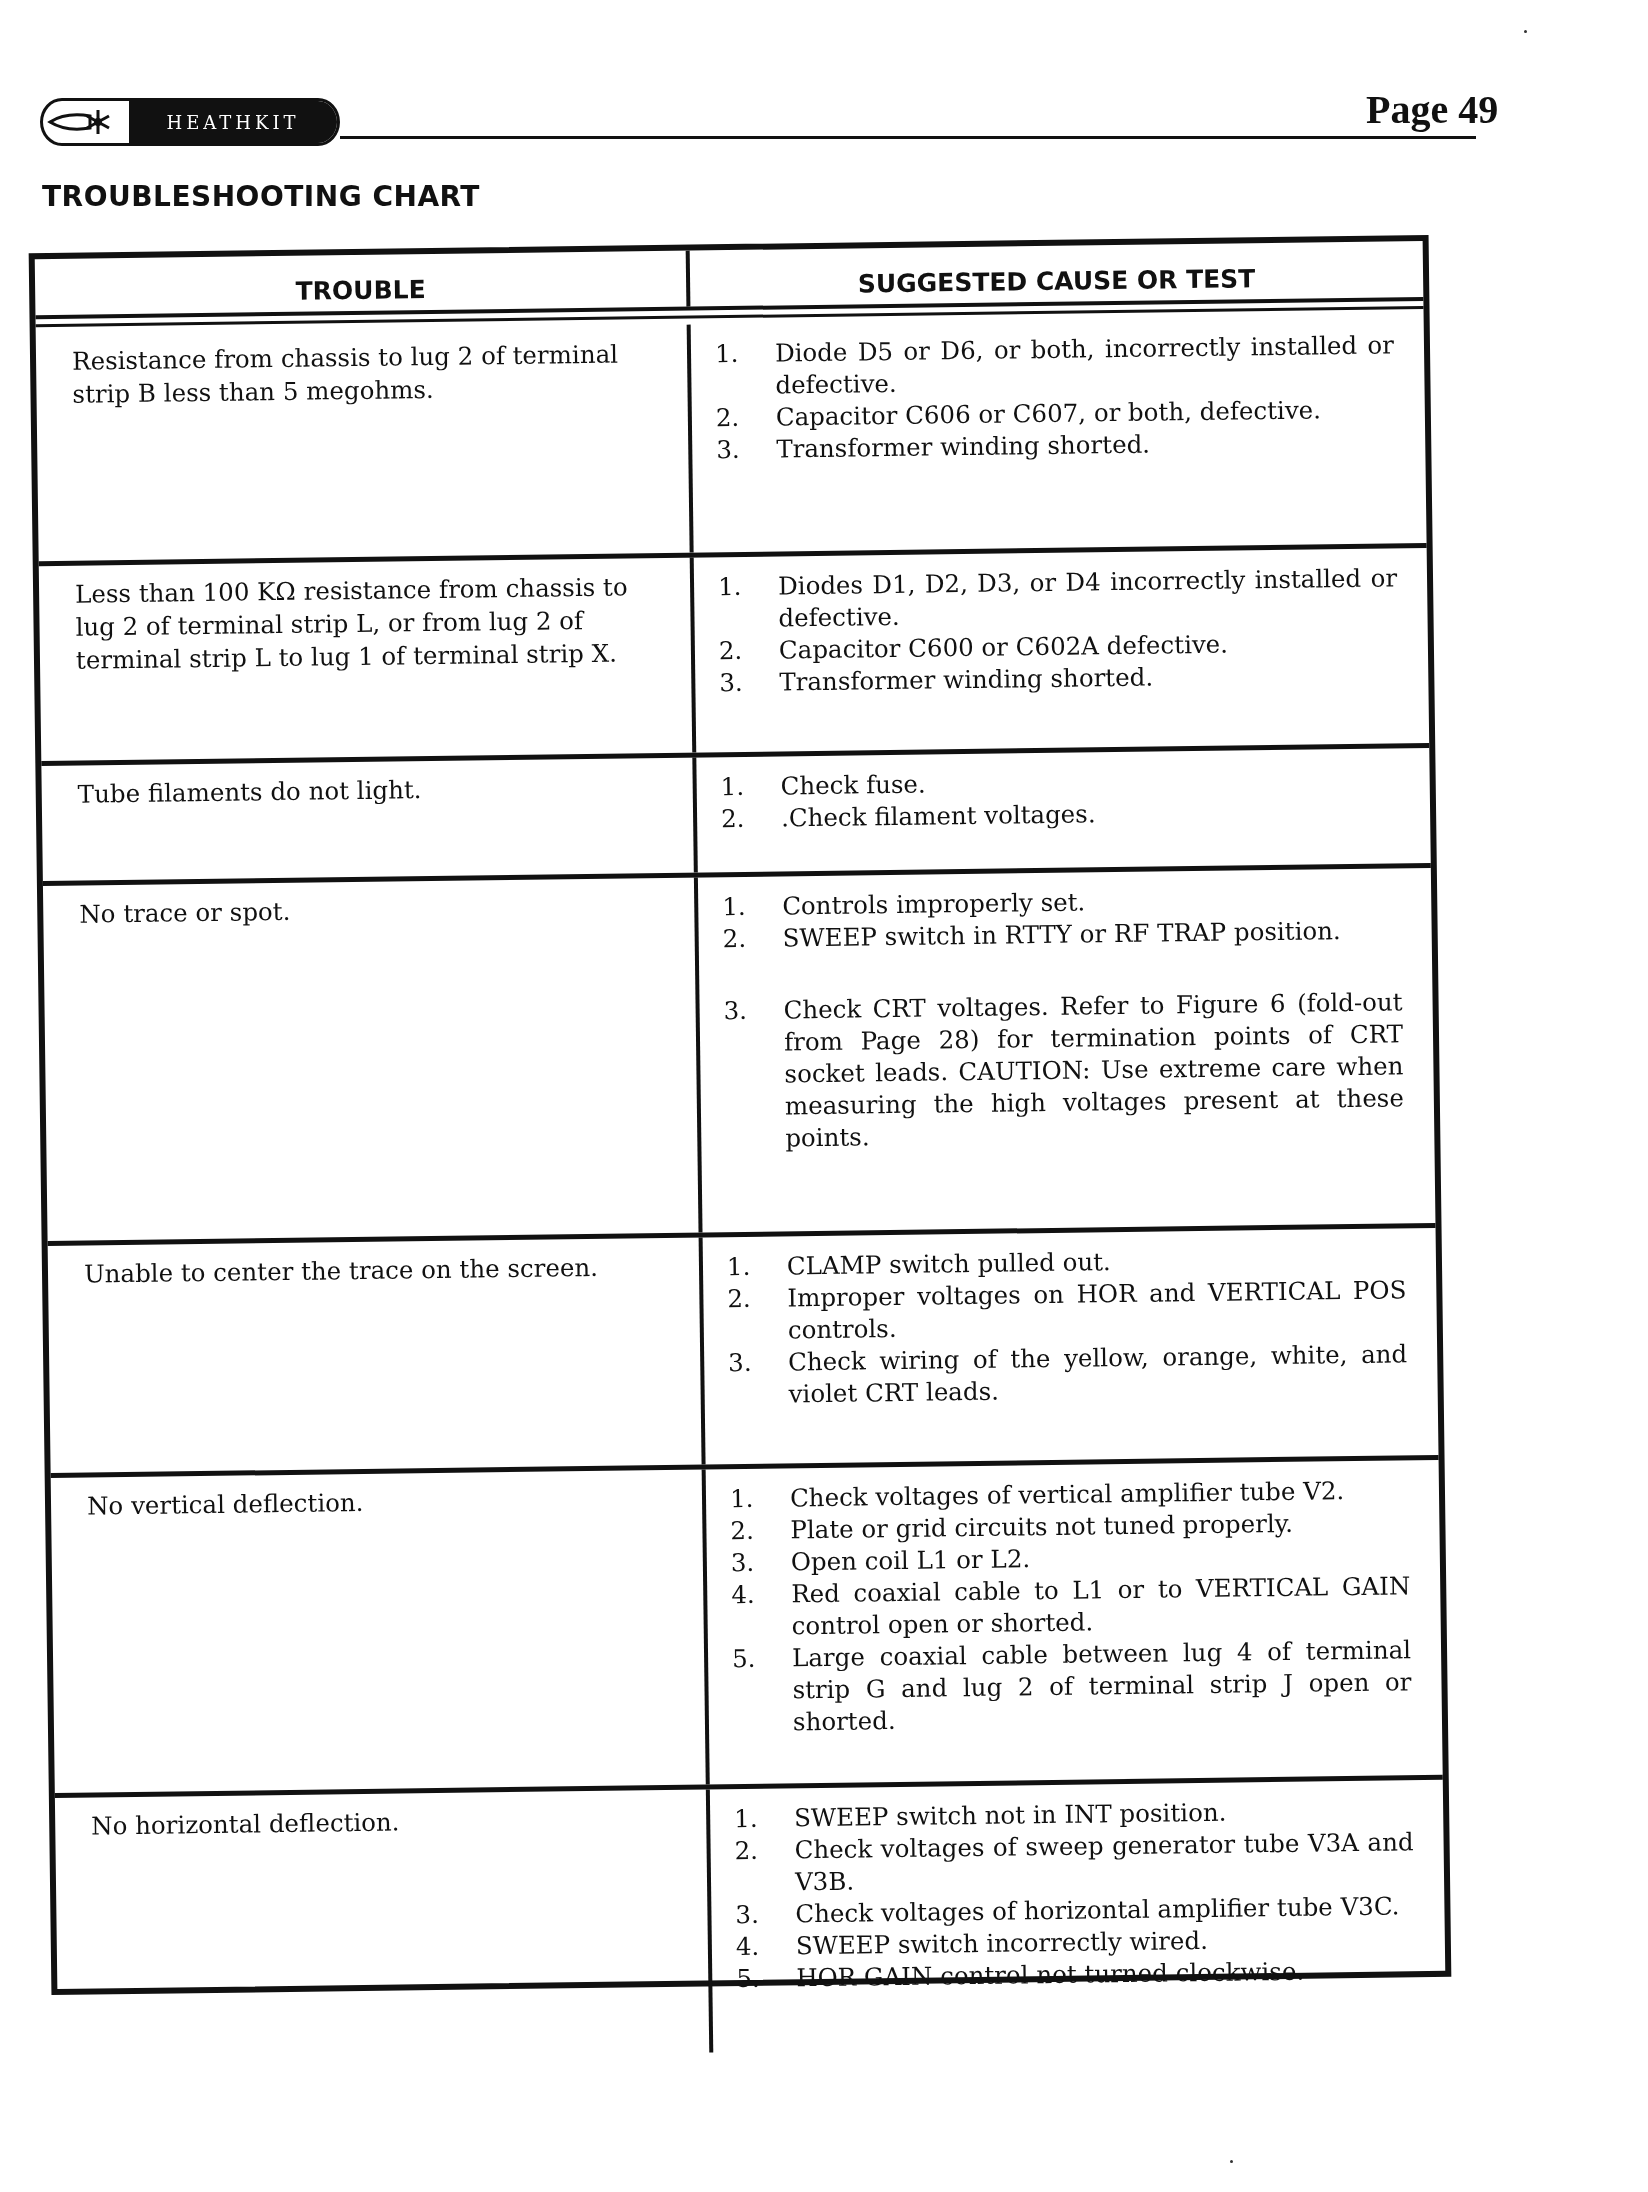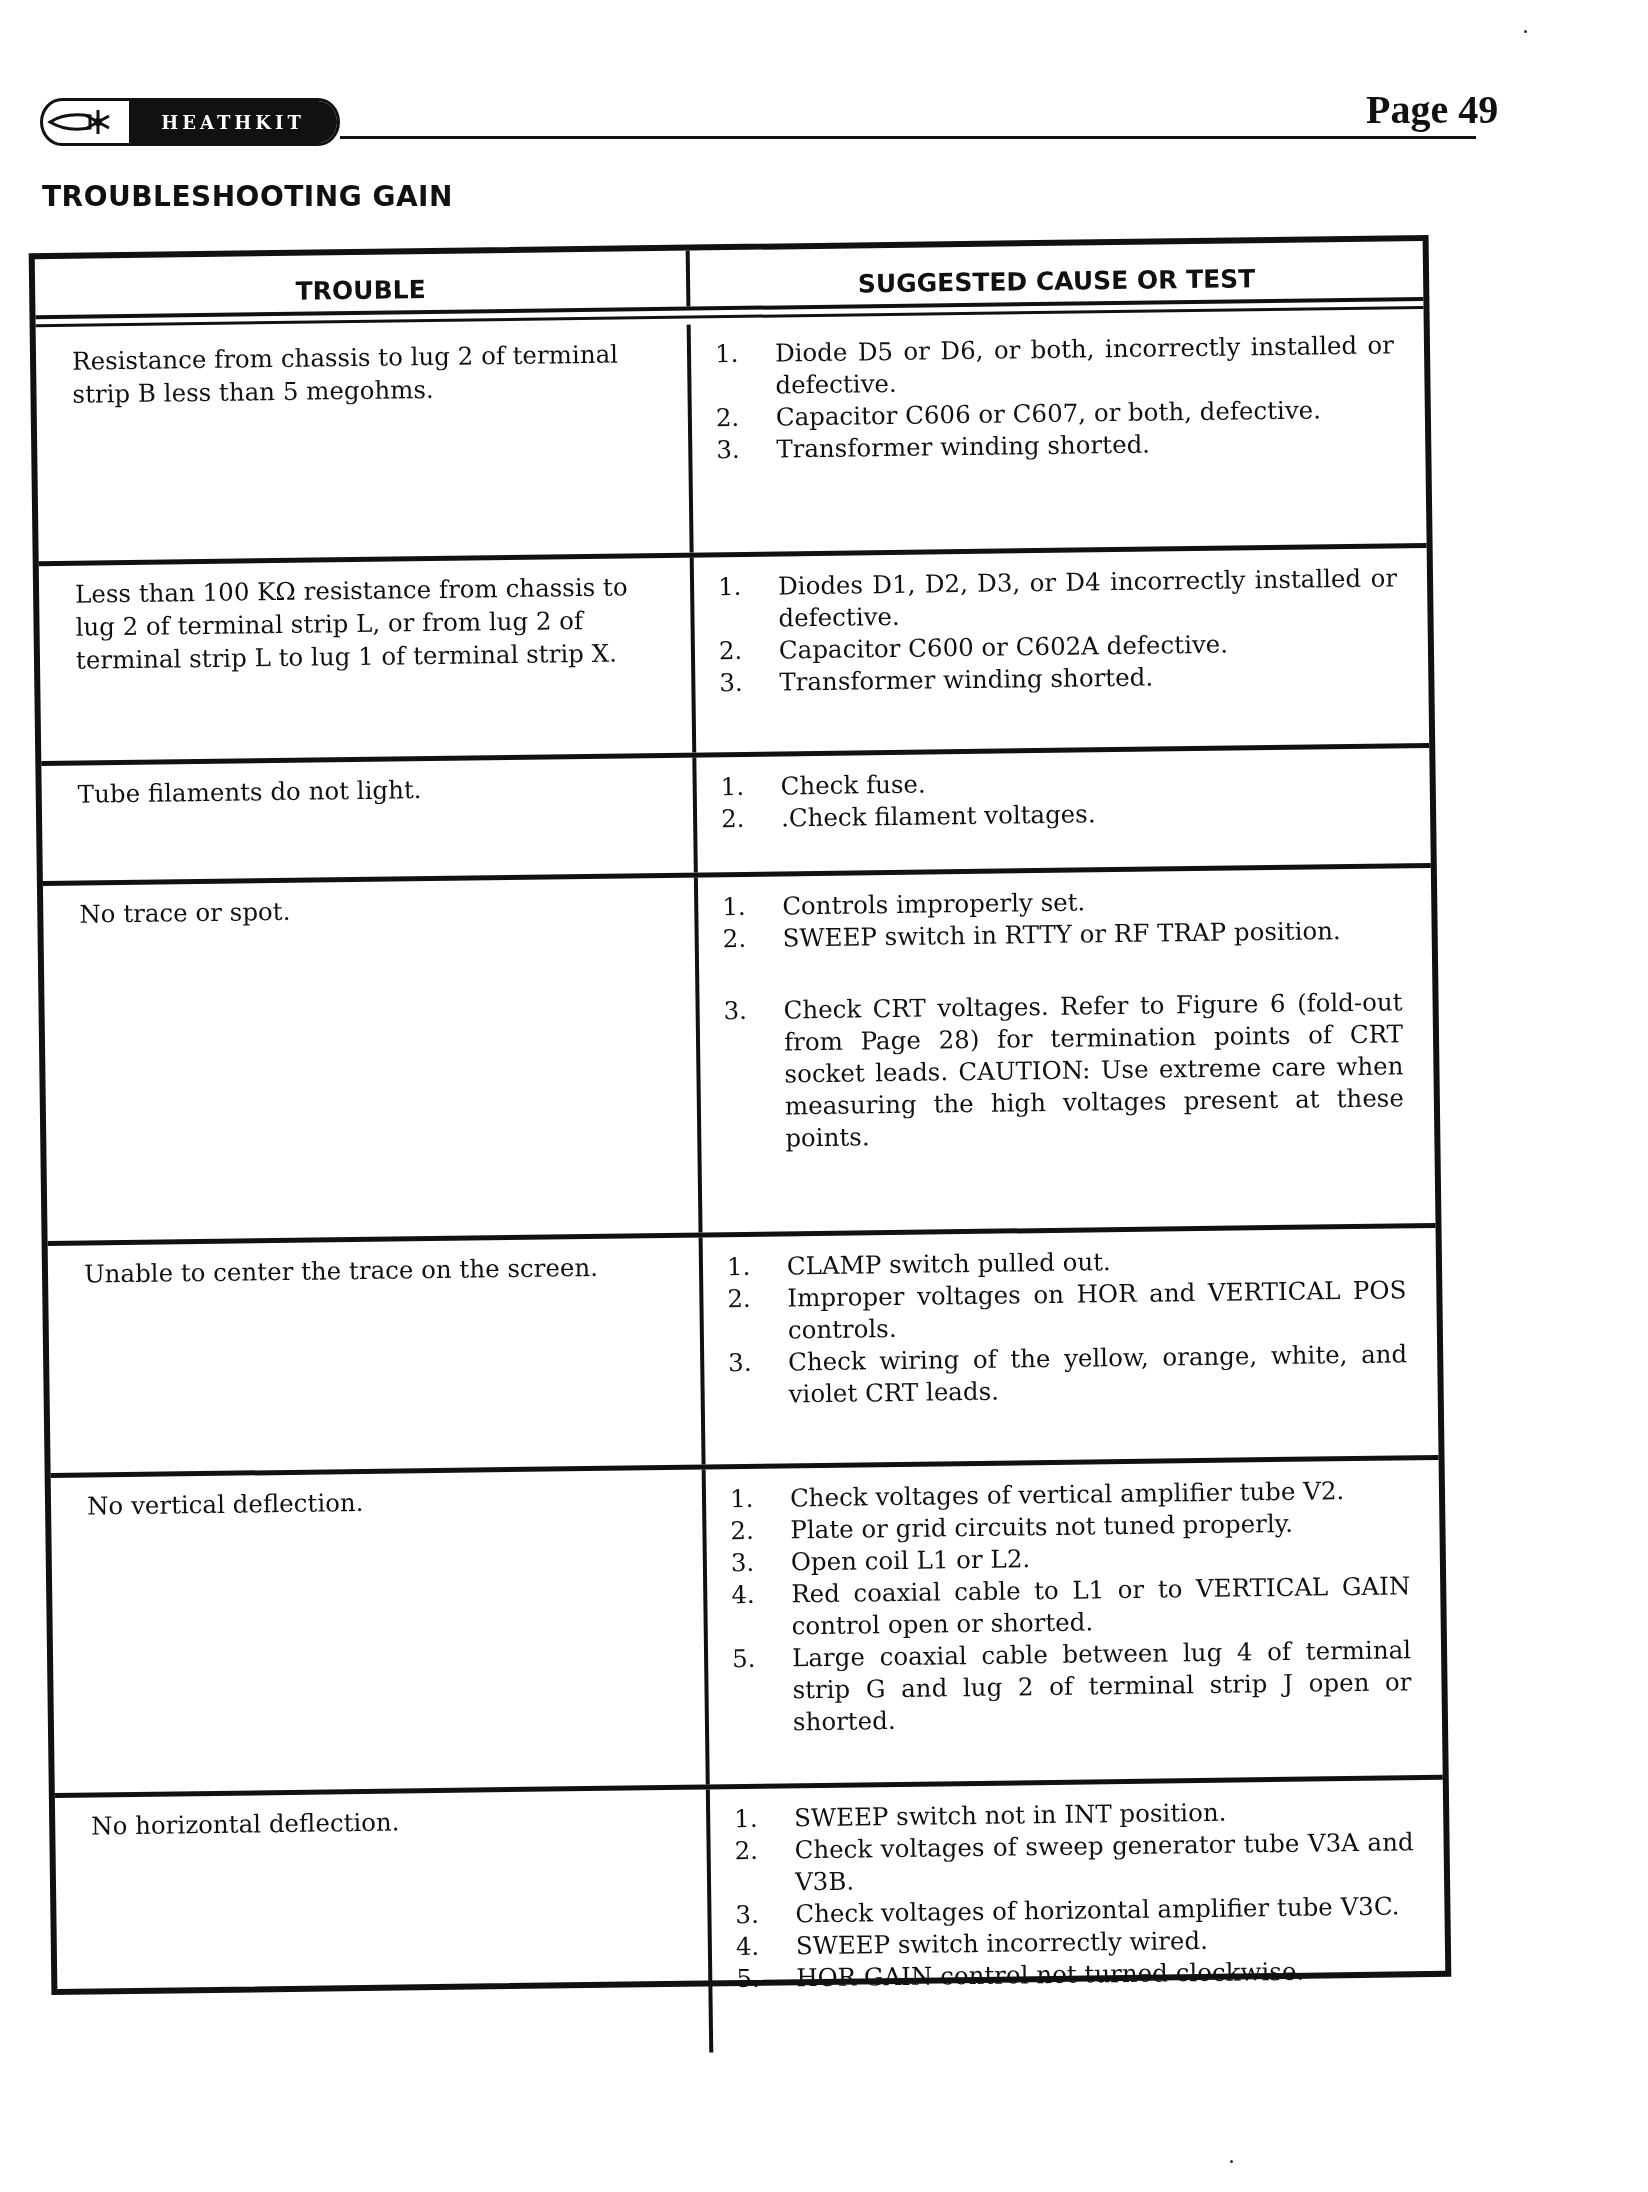--- a/index.html
+++ b/index.html
@@ -6,21 +6,21 @@
   body { width: 1648px; height: 2192px; position: relative; overflow: hidden;
          font-family: "DejaVu Serif", "Liberation Serif", serif; color: #111; }
   .logo { position: absolute; left: 40px; top: 98px; width: 300px; height: 48px;
           border: 3px solid #111; border-radius: 22px / 24px; box-sizing: border-box;
           display: flex; align-items: center; overflow: hidden; }
   .logo-left { width: 86px; height: 100%; display: flex; align-items: center; justify-content: center;
                position: relative; }
   .logo-left svg { width: 80px; height: 36px; }
   .logo-right { flex: 1; height: 100%; background: #111; color: #fff; display: flex; align-items: center;
                 justify-content: center; font-family: "DejaVu Serif", serif; font-size: 18px;
-                letter-spacing: 4px; font-weight: bold; }
+                letter-spacing: 4px; font-weight: normal; }
   .header-rule { position: absolute; left: 340px; top: 136px; width: 1136px; height: 3px; background: #111; }
   .page-num { position: absolute; left: 1366px; top: 86px; font-family: "Liberation Serif", serif;
               font-size: 40px; font-weight: bold; }
   .section-title { position: absolute; left: 42px; top: 180px; font-family: "DejaVu Sans", sans-serif;
                    font-size: 28px; font-weight: bold; letter-spacing: 0.5px; }
   .chart { position: absolute; left: 40px; top: 244px; width: 1400px; height: 1742px;
            border: 6px solid #111; box-sizing: border-box; transform: rotate(-0.75deg);
            transform-origin: 50% 50%; }
   .thead { display: flex; height: 56px; border-bottom: 4px solid #111; position: relative; }
   .thead::after { content: ""; position: absolute; left: 0; right: 0; bottom: -12px; height: 3px; background: #111; }
@@ -51,21 +51,21 @@
         <line x1="41" y1="24" x2="63" y2="12"></line>
       </g>
       <circle cx="52" cy="18" r="4" fill="#111"></circle>
     </svg>
   </div>
   <div class="logo-right">HEATHKIT</div>
 </div>
 <div class="header-rule"></div>
 <div class="page-num">Page 49</div>
 
-<div class="section-title">TROUBLESHOOTING GAIN</div>
+<div class="section-title">TROUBLESHOOTING CHART</div>
 
 <div class="chart">
   <div class="thead">
     <div class="th col-l">TROUBLE</div>
     <div class="th col-r">SUGGESTED CAUSE OR TEST</div>
   </div>
   <div id="tbody">
       <div class="row first" style="height: 228px;">
         <div class="col-l td-l">Resistance from chassis to lug 2 of terminal strip B less than 5 megohms.</div>
         <div class="col-r td-r">

